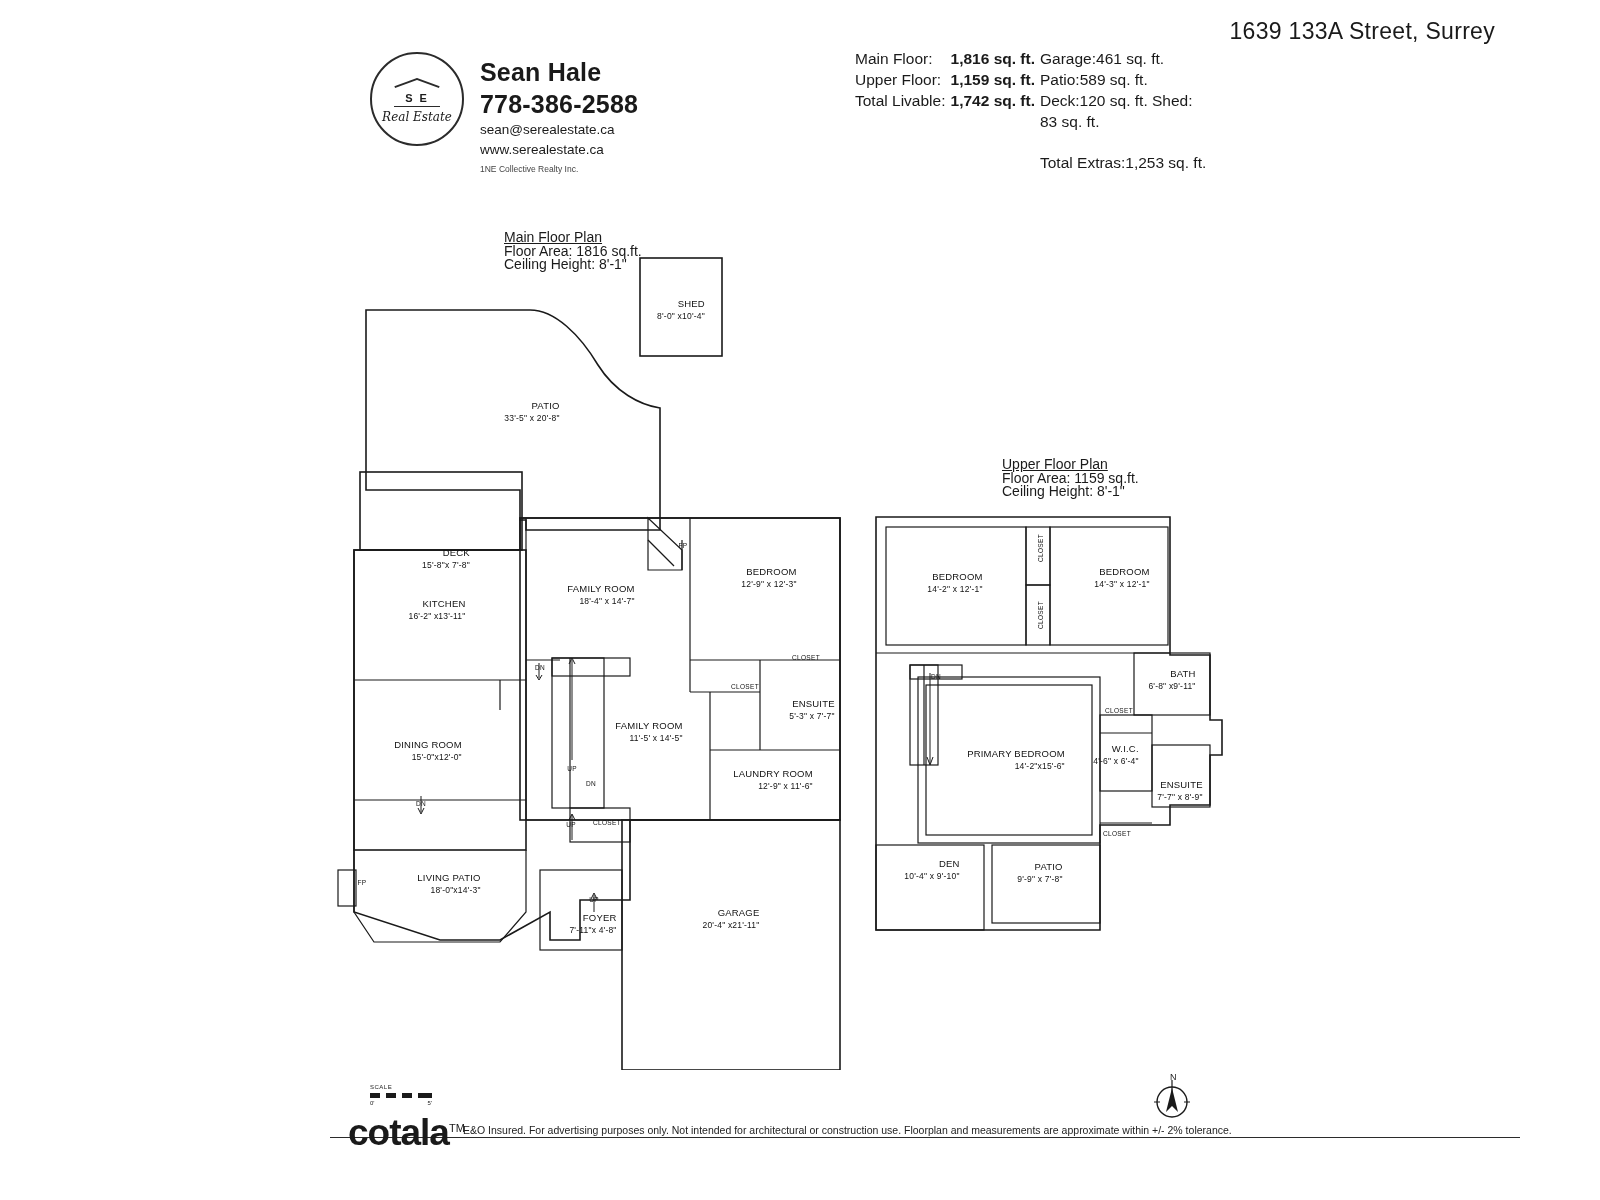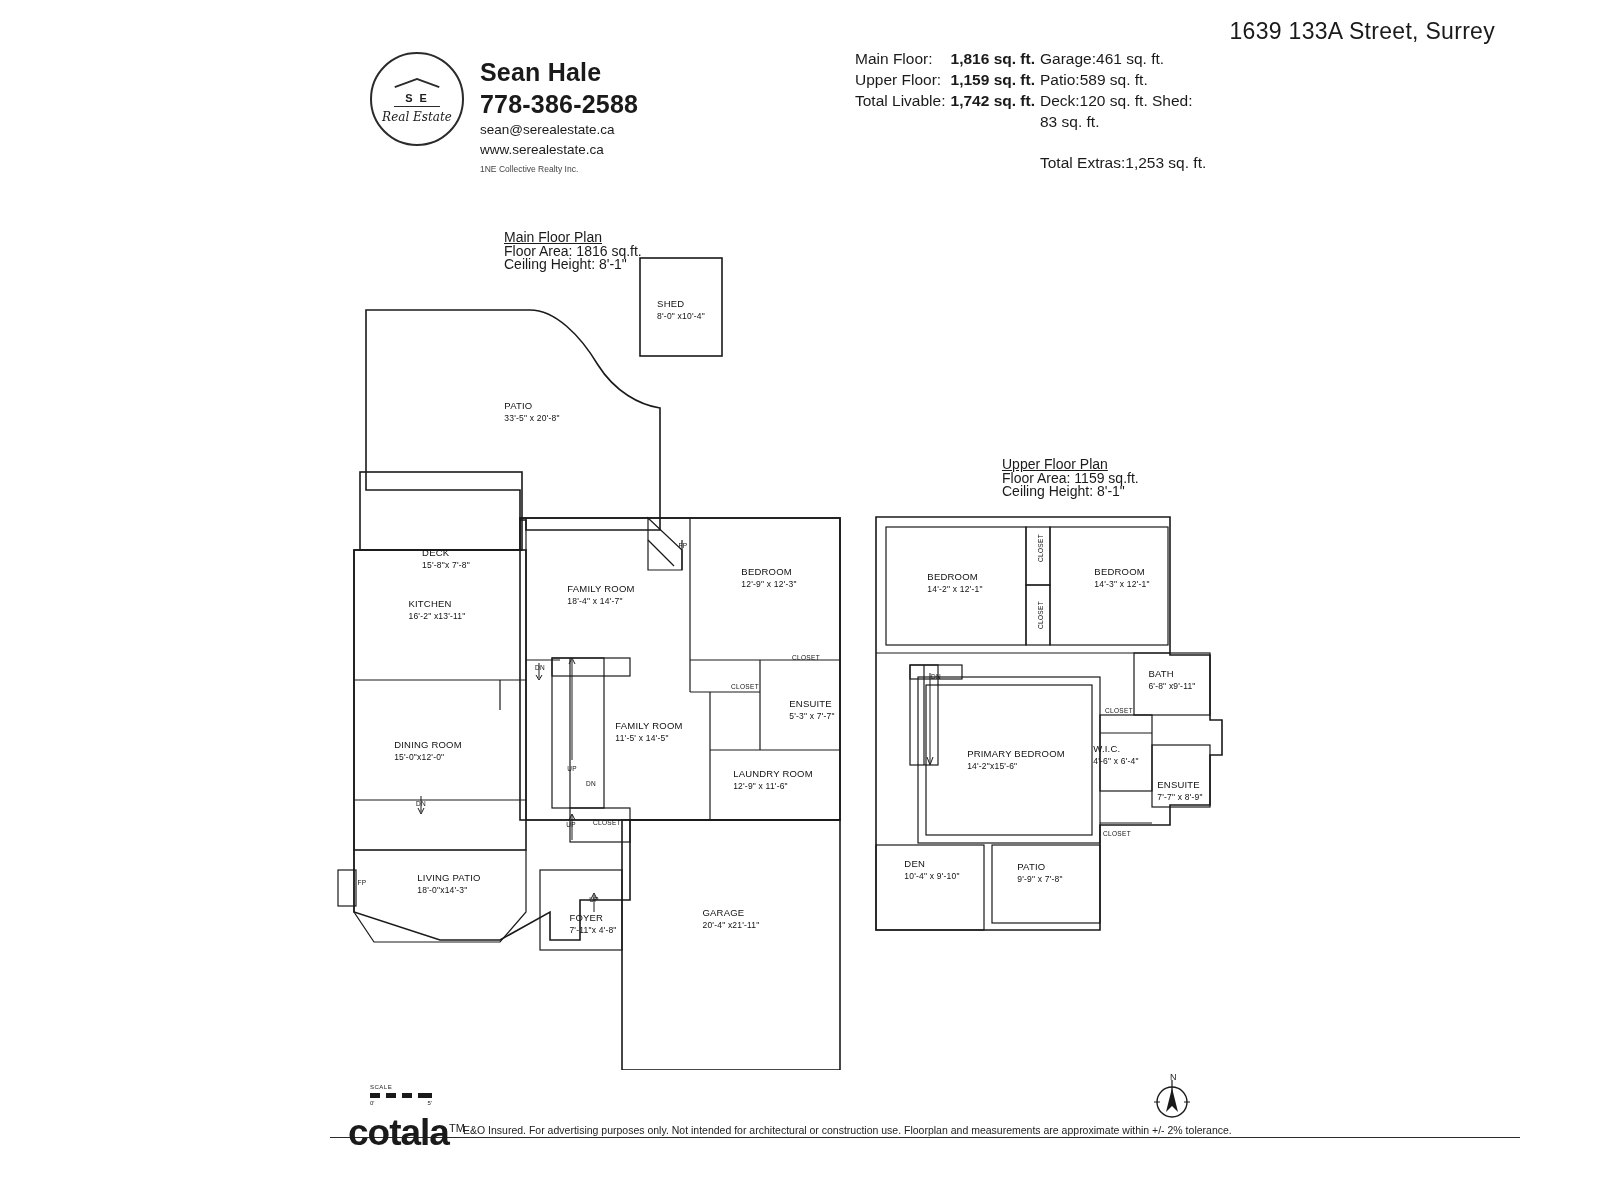--- a/index.html
+++ b/index.html
@@ -77,21 +77,21 @@
   #area-right .row { white-space: nowrap; }
   #area-extras { margin-top: 20px; white-space: nowrap; }
 
   
   .plan-note { font-size: 14px; line-height: 13.5px; }
   .plan-note .ttl { text-decoration: underline; }
 
   
   .rm {
     position: absolute;
-    text-align: left;
+    text-align: right;
     font-size: 9.5px;
     line-height: 12px;
     letter-spacing: 0.2px;
     color: #111;
     transform: translate(-50%, -50%);
     white-space: nowrap;
   }
   .rm .n { display: block; }
   .rm .d { display: block; font-size: 8.5px; }
   .tiny {

